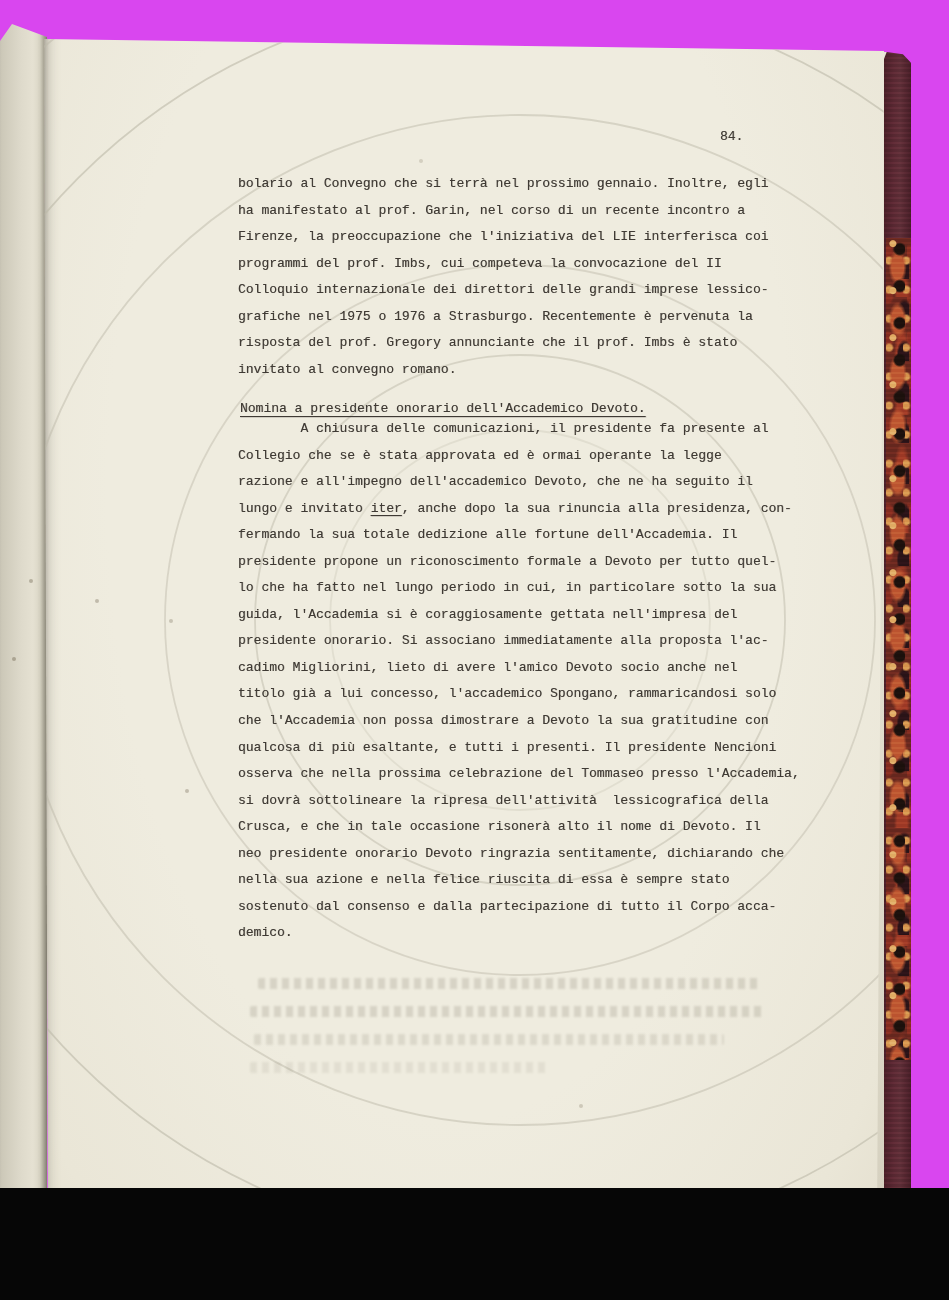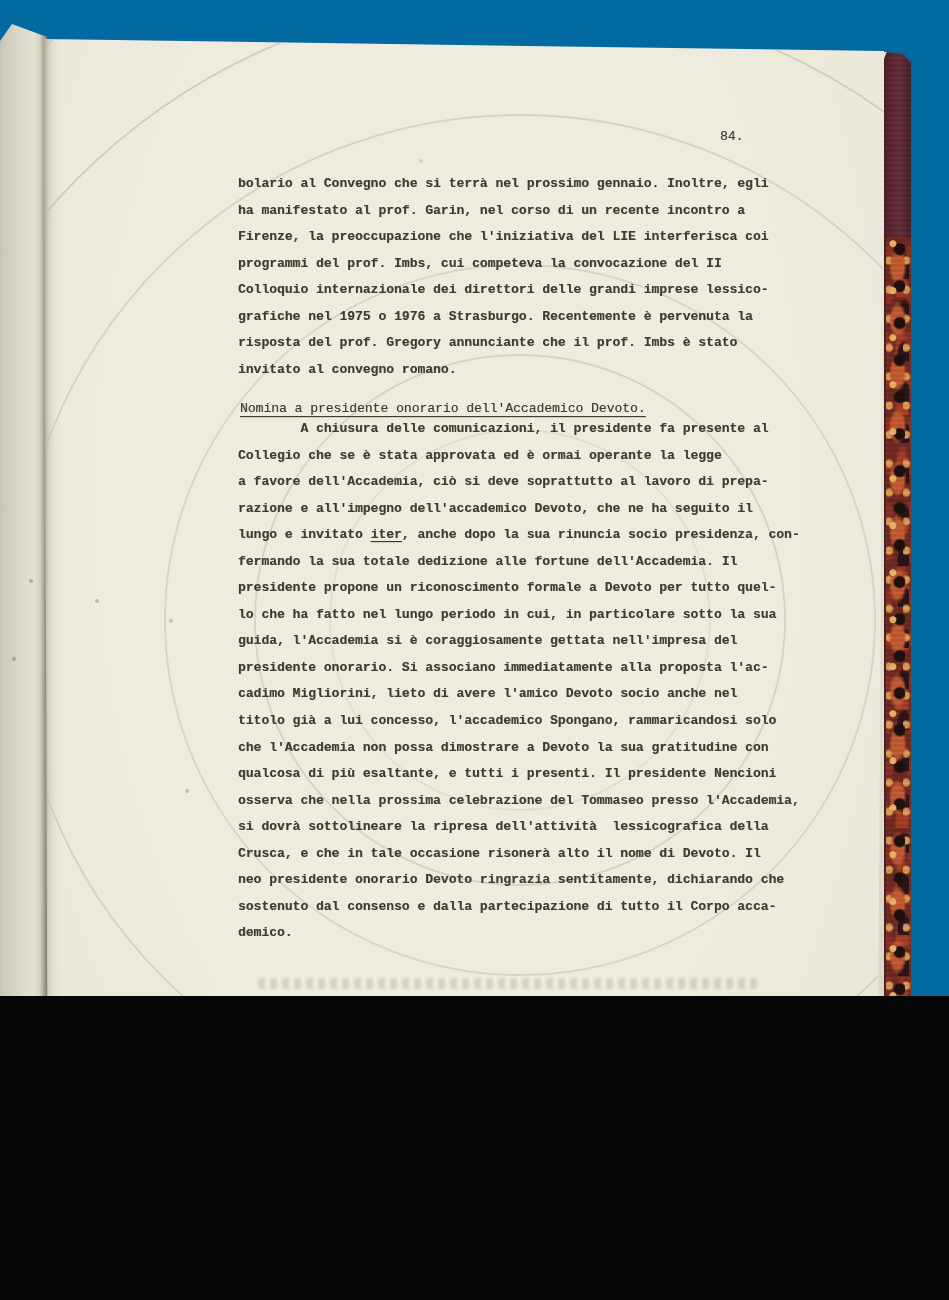--- a/index.html
+++ b/index.html
@@ -1,16 +1,16 @@
 <!DOCTYPE html>
 <html><head>
 <meta charset="utf-8">
 <style>
   html,body{margin:0;padding:0;background:#060606;}
-  .scene{position:relative;width:949px;height:996px;background:#0369a1;overflow:hidden;
+  .scene{position:relative;width:949px;height:1188px;background:#d946ef;overflow:hidden;
          font-family:"Liberation Mono","DejaVu Sans Mono",monospace;}
 
   
   .left-page{position:absolute;left:0;top:0;width:47px;height:1300px;
     background:linear-gradient(90deg,#cbc7b7 0%,#dedacb 45%,#e5e1d2 70%,#d2cebd 96%,#b4b0a0 100%);
     clip-path:polygon(0px 41px,12px 24px,47px 37px,47px 1257px,30px 1261px,0px 1269px);
     box-shadow:inset -4px 0 5px rgba(60,55,45,.45);}
 
   
   .fore-edge{position:absolute;left:872px;top:52px;width:15px;height:1184px;
@@ -39,21 +39,21 @@
   .page{position:absolute;left:44px;top:0;width:846px;height:1300px;
     background:radial-gradient(ellipse at 48% 38%,#efecdf 55%,#eae6d7 85%,#e2ddcc 100%);
     clip-path:polygon(0px 39px,840px 51px,833px 1227px,4px 1255px);
     box-shadow:inset 0 5px 7px -3px rgba(60,55,45,.4),inset 0 -7px 9px -4px rgba(55,50,40,.5),
                inset 8px 0 14px -6px rgba(70,65,55,.38);}
 
   .arcs{position:absolute;left:0;top:0;pointer-events:none;}
 
   .txt{position:absolute;color:#3f3a34;font-size:13px;line-height:26.55px;
        text-shadow:0.4px 0.4px 0.5px rgba(63,58,52,.45);}
-  .tline{white-space:pre;font-weight:bold;}
+  .tline{white-space:pre;}
   .u{text-decoration:underline;text-underline-offset:3px;text-decoration-thickness:1px;}
   .pagenum{left:676px;top:124px;}
   .b1{left:194px;top:171px;}
   .heading{left:196px;top:396px;white-space:pre;text-decoration:underline;
            text-underline-offset:4px;text-decoration-thickness:1px;}
   .b2{left:194px;top:416px;}
 
   
   .ghost{position:absolute;height:11px;border-radius:2px;filter:blur(1.3px);
     background:repeating-linear-gradient(90deg,rgba(122,115,98,.20) 0 7px,rgba(122,115,98,0) 7px 12px);}
@@ -110,36 +110,36 @@
         <div class="tline">grafiche nel 1975 o 1976 a Strasburgo. Recentemente è pervenuta la</div>
         <div class="tline">risposta del prof. Gregory annunciante che il prof. Imbs è stato</div>
         <div class="tline">invitato al convegno romano.</div>
       </div>
 
     <div class="txt heading">Nomina a presidente onorario dell'Accademico Devoto.</div>
 
     <div class="txt b2">
         <div class="tline">        A chiusura delle comunicazioni, il presidente fa presente al</div>
         <div class="tline">Collegio che se è stata approvata ed è ormai operante la legge</div>
-        <div class="tline">a favore dell'Accademia, ciò si deve soprattutto al lavoro di prepa-</div>
         <div class="tline">razione e all'impegno dell'accademico Devoto, che ne ha seguito il</div>
-        <div class="tline"><span>lungo e invitato </span><span class="u">iter</span><span>, anche dopo la sua rinuncia socio presidenza, con-</span></div>
+        <div class="tline"><span>lungo e invitato </span><span class="u">iter</span><span>, anche dopo la sua rinuncia alla presidenza, con-</span></div>
         <div class="tline">fermando la sua totale dedizione alle fortune dell'Accademia. Il</div>
         <div class="tline">presidente propone un riconoscimento formale a Devoto per tutto quel-</div>
         <div class="tline">lo che ha fatto nel lungo periodo in cui, in particolare sotto la sua</div>
         <div class="tline">guida, l'Accademia si è coraggiosamente gettata nell'impresa del</div>
         <div class="tline">presidente onorario. Si associano immediatamente alla proposta l'ac-</div>
         <div class="tline">cadimo Migliorini, lieto di avere l'amico Devoto socio anche nel</div>
         <div class="tline">titolo già a lui concesso, l'accademico Spongano, rammaricandosi solo</div>
         <div class="tline">che l'Accademia non possa dimostrare a Devoto la sua gratitudine con</div>
         <div class="tline">qualcosa di più esaltante, e tutti i presenti. Il presidente Nencioni</div>
         <div class="tline">osserva che nella prossima celebrazione del Tommaseo presso l'Accademia,</div>
         <div class="tline">si dovrà sottolineare la ripresa dell'attività  lessicografica della</div>
         <div class="tline">Crusca, e che in tale occasione risonerà alto il nome di Devoto. Il</div>
         <div class="tline">neo presidente onorario Devoto ringrazia sentitamente, dichiarando che</div>
+        <div class="tline">nella sua azione e nella felice riuscita di essa è sempre stato</div>
         <div class="tline">sostenuto dal consenso e dalla partecipazione di tutto il Corpo acca-</div>
         <div class="tline">demico.</div>
       </div>
 
     <div class="ghost g1"></div>
     <div class="ghost g2"></div>
     <div class="ghost g3"></div>
     <div class="ghost g4"></div>
   </div>
 

